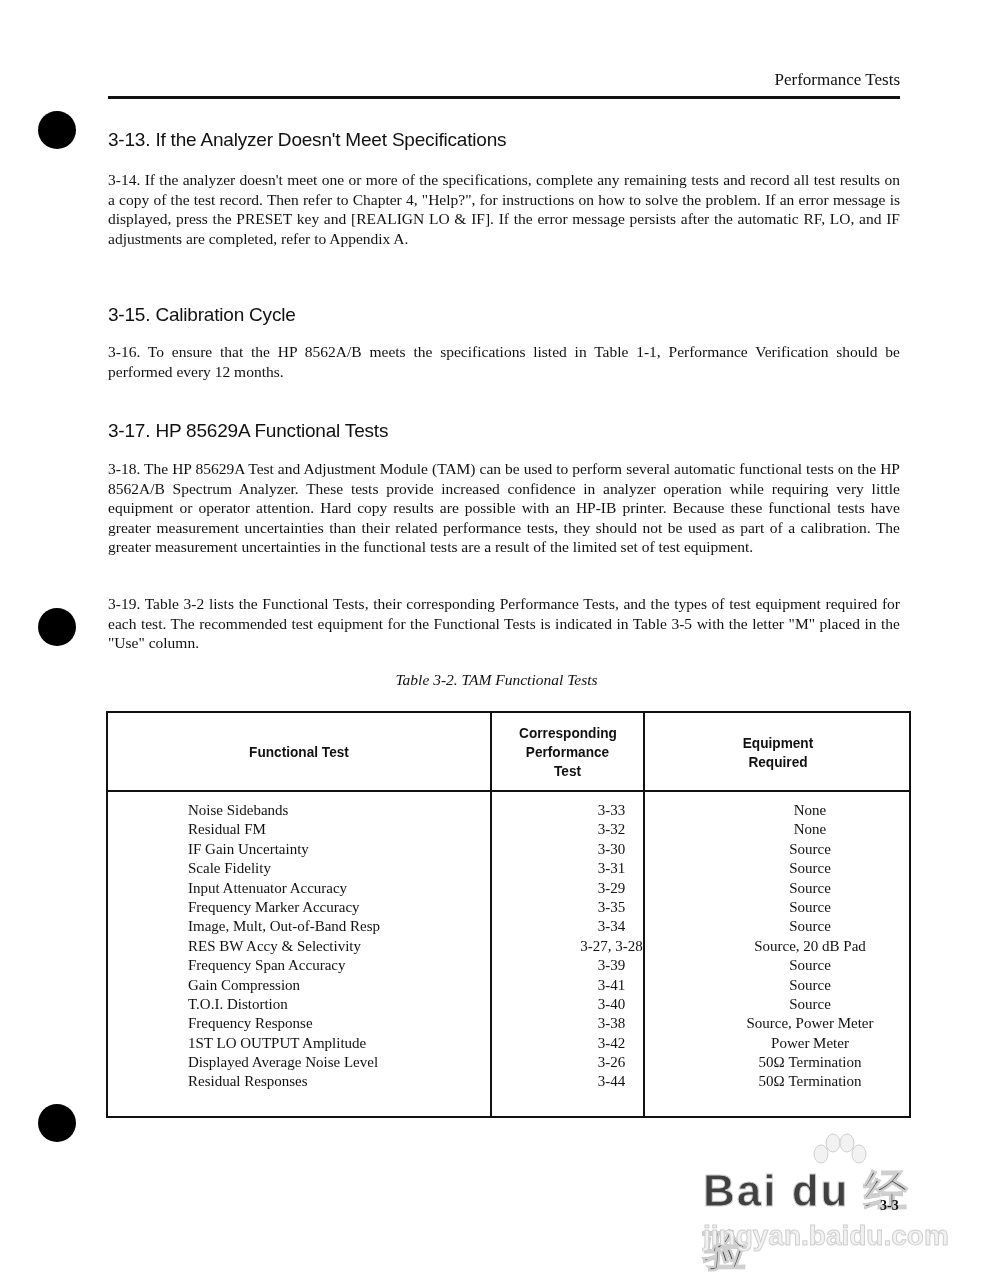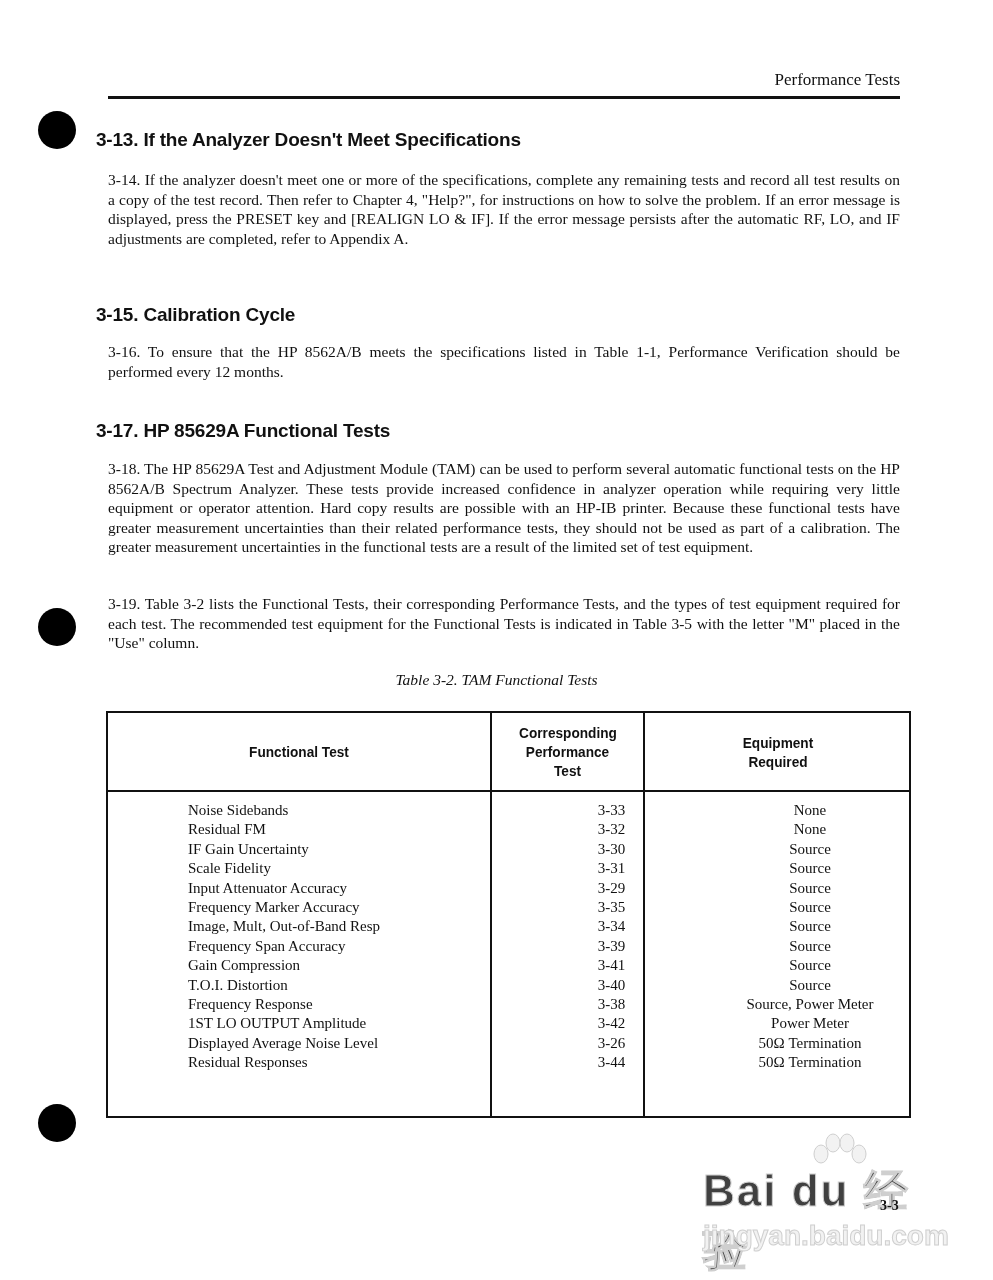--- a/index.html
+++ b/index.html
@@ -8,21 +8,21 @@
   .sans { font-family: "Liberation Sans", "DejaVu Sans", sans-serif; }
 
   .punch { position: absolute; width: 38px; height: 38px; border-radius: 50%; background: #000; left: 38px; }
   #punch-1 { top: 111px; }
   #punch-2 { top: 608px; }
   #punch-3 { top: 1104px; }
 
   #running-header { position: absolute; top: 70px; right: 93px; font-size: 17px; text-align: center; }
   #header-rule { position: absolute; top: 96px; left: 108px; width: 792px; height: 3px; background: #111; }
 
-  .heading { position: absolute; left: 96px; font-weight: bold; font-size: 19px; letter-spacing: -0.2px; text-align: center; }
+  .heading { position: absolute; left: 108px; font-weight: normal; font-size: 19px; letter-spacing: -0.2px; text-align: center; }
   .para { position: absolute; left: 108px; width: 792px; font-size: 15.5px; line-height: 19.5px; text-align: justify; }
 
   #h-3-13 { top: 129px; }
   #p-3-14 { top: 170px; }
   #h-3-15 { top: 304px; }
   #p-3-16 { top: 342px; }
   #h-3-17 { top: 420px; }
   #p-3-18 { top: 459px; }
   #p-3-19 { top: 594px; }
 
@@ -117,20 +117,25 @@
         <span class="c-test">Frequency Marker Accuracy</span>
         <span class="c-perf">3-35</span>
         <span class="c-equip">Source</span>
       </div>
     <div class="row">
         <span class="c-test">Image, Mult, Out-of-Band Resp</span>
         <span class="c-perf">3-34</span>
         <span class="c-equip">Source</span>
       </div>
     <div class="row">
+        <span class="c-test">RES BW Accy &amp; Selectivity</span>
+        <span class="c-perf">3-27, 3-28</span>
+        <span class="c-equip">Source, 20 dB Pad</span>
+      </div>
+    <div class="row">
         <span class="c-test">Frequency Span Accuracy</span>
         <span class="c-perf">3-39</span>
         <span class="c-equip">Source</span>
       </div>
     <div class="row">
         <span class="c-test">Gain Compression</span>
         <span class="c-perf">3-41</span>
         <span class="c-equip">Source</span>
       </div>
     <div class="row">

